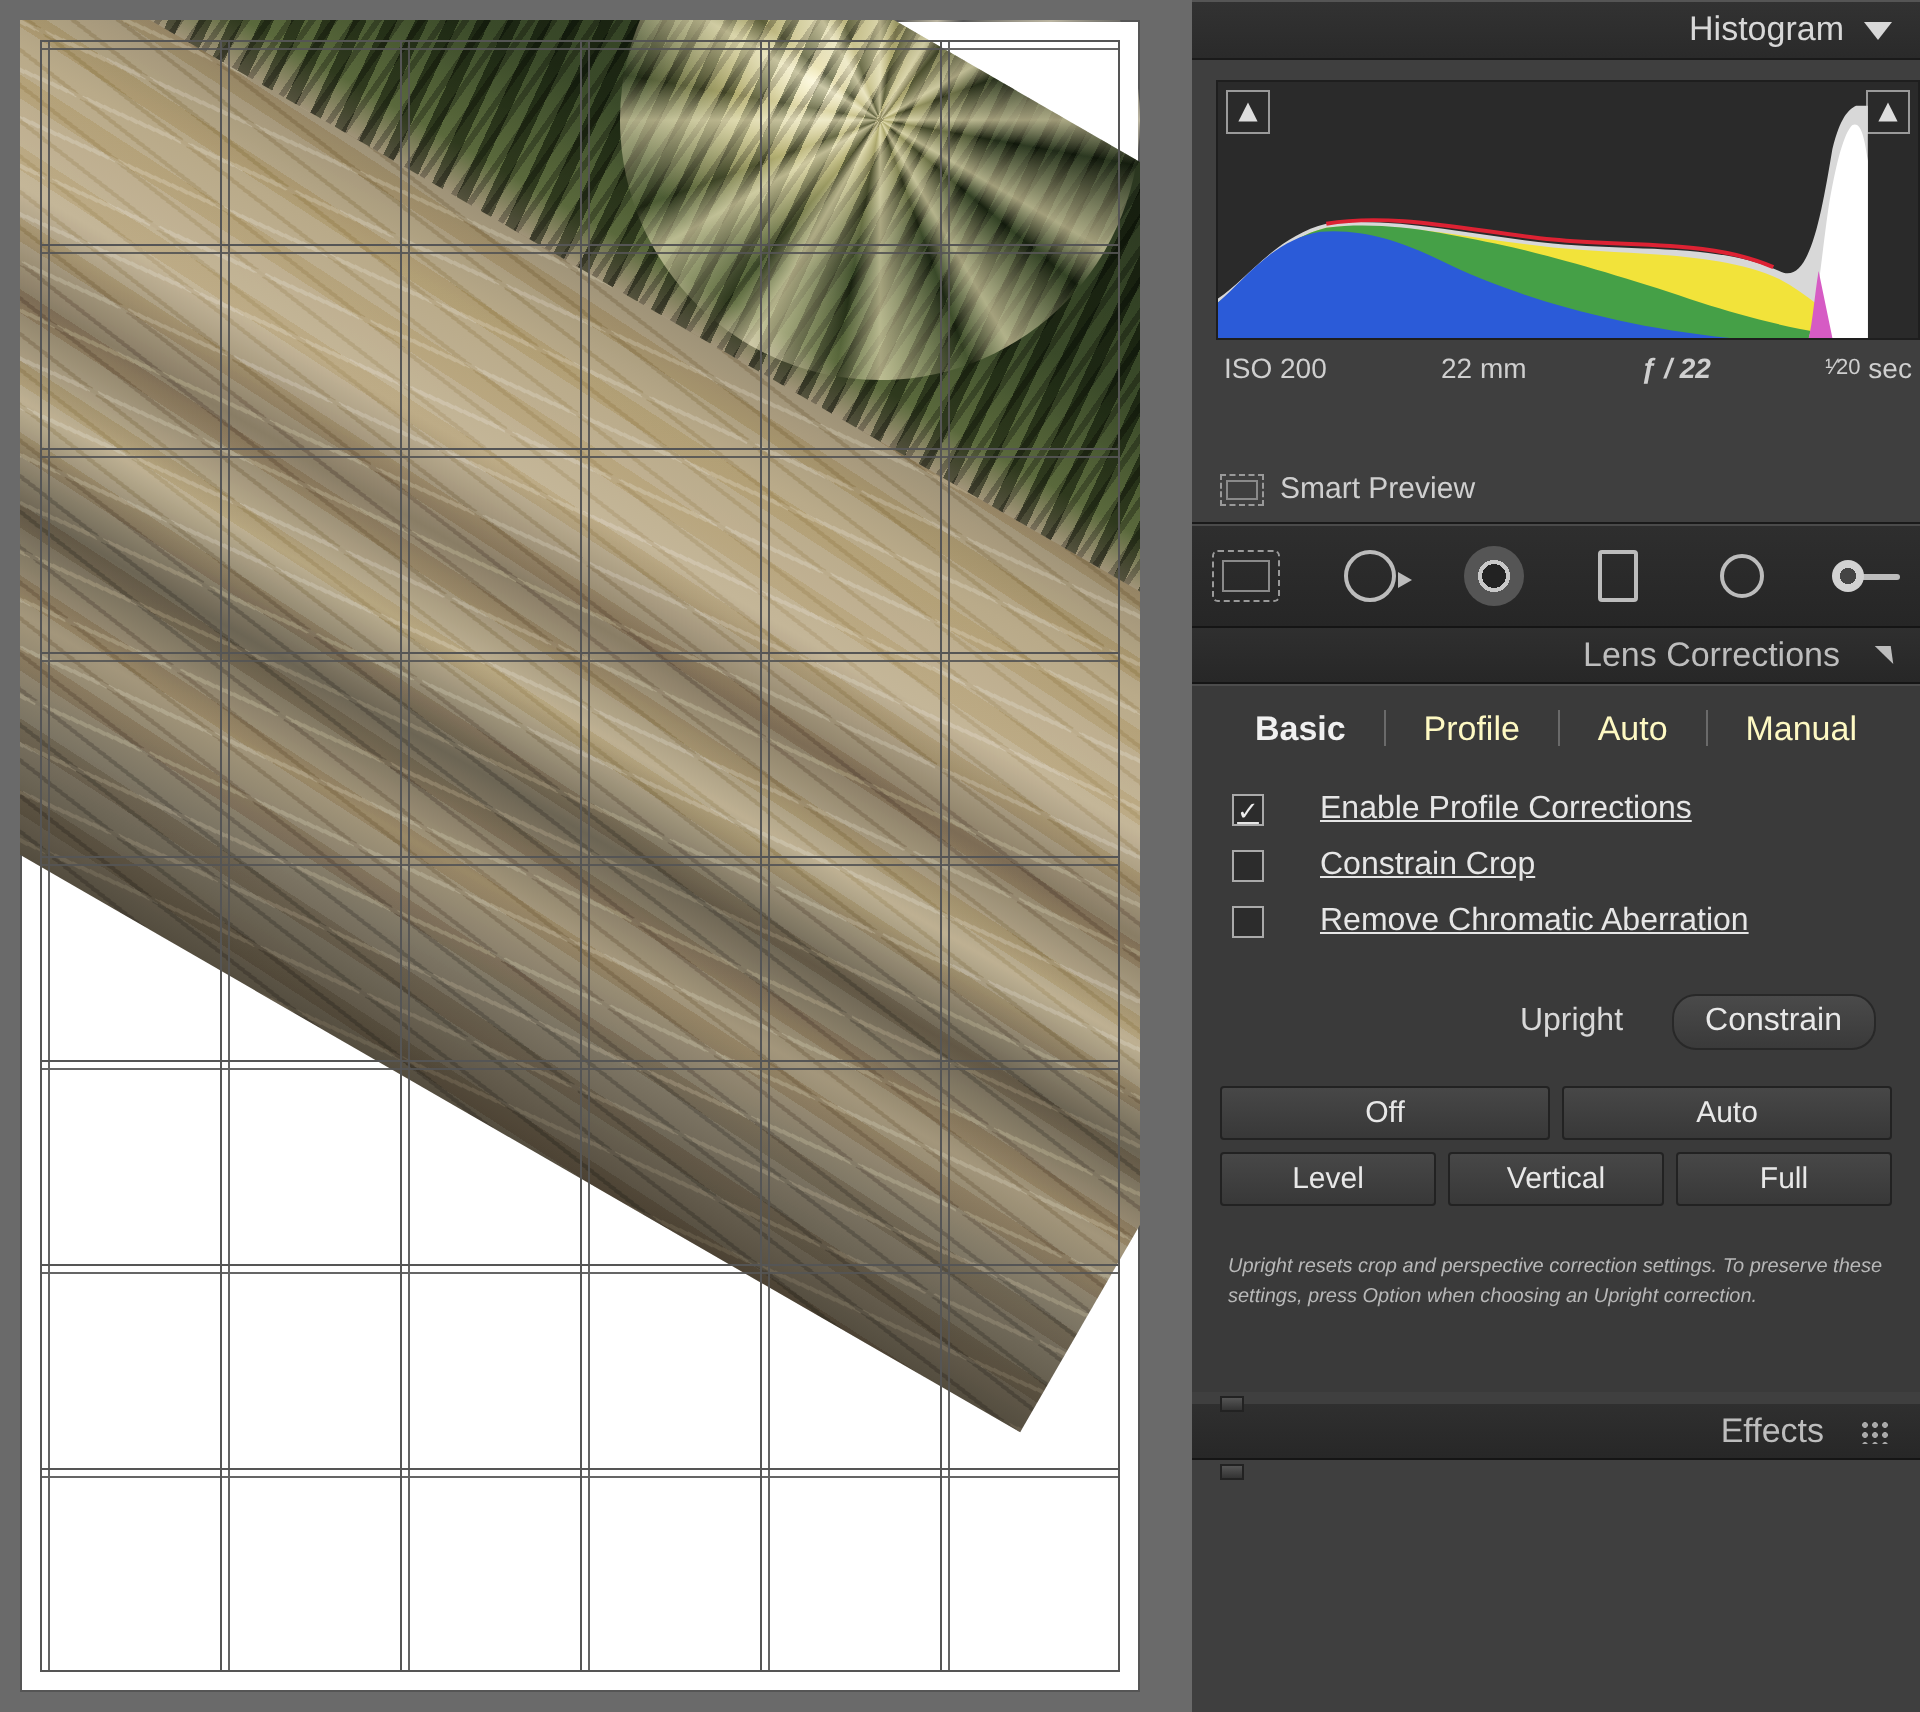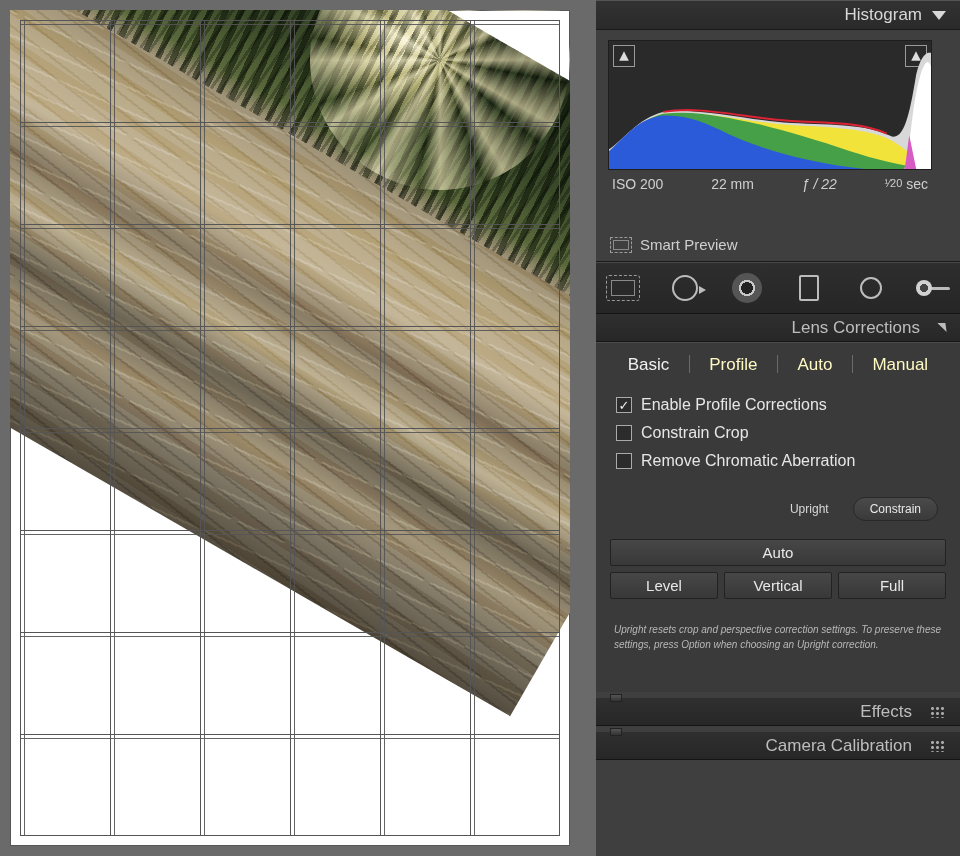--- a/index.html
+++ b/index.html
@@ -80,21 +80,21 @@
     box-shadow: inset 4px 4px 0 -3px #555, inset -4px -4px 0 -3px #555;
     opacity:.9;
   }
 
   
   .side { flex:1; height:856px; background:#3f3f3f; display:flex; flex-direction:column; font-size:15px; }
   .section-head { height:30px; background:linear-gradient(#323232,#2a2a2a); border-top:1px solid #555; border-bottom:1px solid #1a1a1a; display:flex; align-items:center; justify-content:flex-end; padding:0 14px; gap:10px; color:#d8d8d8; font-size:17px;}
   .tri-down { width:0; height:0; border-left:7px solid transparent; border-right:7px solid transparent; border-top:9px solid #d8d8d8;}
   .dots { width:16px; height:12px; background:
       radial-gradient(circle, #c8c8c8 1.3px, transparent 1.6px) 0 0/5px 5px; opacity:.8;}
-  .histogram-box { padding:10px 28px 6px 12px; border-bottom:1px solid #1a1a1a;}
+  .histogram-box { padding:10px 0 6px 12px; border-bottom:1px solid #1a1a1a;}
   .hist-frame { border:1px solid #1e1e1e; background:#2a2a2a; height:130px; position:relative; overflow:hidden;}
   .clip { position:absolute; top:4px; width:22px; height:22px; border:1px solid #9a9a9a; background:#2a2a2a; display:flex; align-items:center; justify-content:center;}
   .clip-l{ left:4px;} .clip-r{ right:4px;}
   .clip svg{ width:12px; height:12px;}
   .hist-svg{ position:absolute; left:0; right:0; bottom:0; height:100%;}
   .meta-row{ display:flex; justify-content:space-between; font-size:14px; color:#cfcfcf; padding:6px 4px 2px 4px; font-style:italic;}
   .meta-row span{ font-style:normal;}
   .frac{ font-size:11px; position:relative; top:-2px;}
   .smart-row{ display:flex; align-items:center; gap:8px; padding:6px 2px 2px 2px; color:#cfcfcf;margin-top:36px;}
   .sp-icon{ width:22px; height:16px; border:1px dashed #9a9a9a; position:relative;}
@@ -112,27 +112,27 @@
   .slider-ico{ width:46px; height:18px; position:relative;}
   .slider-ico::before{content:"";position:absolute;left:10px;right:0;top:8px;height:3px;background:#bcbcbc;border-radius:2px;}
   .slider-ico::after{content:"";position:absolute;left:0;top:1px;width:16px;height:16px;border-radius:50%;background:radial-gradient(circle,#444 0 4px,#d2d2d2 4px 8px);}
 
   .panel-title-row{ height:28px; display:flex; align-items:center; justify-content:flex-end; padding:0 14px; gap:18px; background:linear-gradient(#2f2f2f,#272727); border-bottom:1px solid #151515; color:#bdbdbd; font-size:17px;}
   .half-tri{ width:0;height:0;border-left:8px solid transparent;border-right:0 solid transparent;border-top:9px solid #bdbdbd; transform:skewX(8deg);}   
 
   .lens-body{ background:#3a3a3a; padding:0 14px; flex:0 0 auto; border-top:1px solid #4c4c4c;}
   .tabs{ display:flex; justify-content:space-around; padding:12px 4px;}
   .tab{ color:#fef9c3; font-size:17px; padding:0 8px; cursor:pointer;}
-  .tab.active{ color:#f0f0f0; font-weight:400;}
+  .tab.active{ color:#f0f0f0; font-weight:700;}
   .tab-sep{ width:1px; height:18px; background:#6a6a6a;}
   .checks{ padding:4px 6px 10px 6px;}
-  .chk{ display:flex; align-items:center; gap:9px; padding:5px 0; color:#e6e6e6; font-size:16px;}
+  .chk{ display:flex; align-items:center; gap:28px; padding:5px 0; color:#e6e6e6; font-size:16px;text-decoration:underline;}
   .box{ width:16px;height:16px;border:1px solid #aaa; background:#2c2c2c; display:flex; align-items:center; justify-content:center;}
   .box.checked::after{content:"✓"; font-size:13px; color:#eee; line-height:1;}
-  .up-row{ display:flex; align-items:center; justify-content:flex-end; gap:24px; padding:12px 8px 18px 8px; color:#d8d8d8; font-size:12px;}
+  .up-row{ display:flex; align-items:center; justify-content:flex-end; gap:24px; padding:12px 8px 18px 8px; color:#d8d8d8; font-size:16px;}
   .pill{ background:linear-gradient(#4a4a4a,#3a3a3a); border:1px solid #282828; border-radius:12px; padding:4px 16px; color:#e8e8e8; cursor:pointer;}
   .btnrow{ display:flex; gap:6px; margin-bottom:6px;}
   .btn{ flex:1; text-align:center; padding:4px 0; background:linear-gradient(#474747,#383838); border:1px solid #222; color:#e8e8e8; font-size:15px; cursor:pointer; border-radius:2px;}
   .btnrow.three .btn{ flex:1;}
   .hint{ color:#b8b8b8; font-size:10px; font-style:italic; line-height:1.45; padding:18px 4px 40px 4px;}
 
   .mini-slider{ height:6px; position:relative; margin:0 14px;}
   .mini-slider::before{content:"";position:absolute;left:0;top:2px;width:10px;height:6px;background:linear-gradient(#555,#333);border:1px solid #222;}
 
 </style>
@@ -174,21 +174,21 @@
           <path d="M0,130 L0,112 C14,102 30,80 55,74 C88,70 120,78 150,84 C175,90 210,100 245,112 C270,120 300,128 330,130 Z" fill="#45a047"></path>
           <path d="M0,130 L0,112 C14,100 28,80 52,76 C78,74 100,84 120,94 C150,108 200,124 260,130 L330,130 Z" fill="#2b5bd8"></path>
           <path d="M55,72 C90,66 130,76 170,80 C210,84 250,80 282,94" fill="none" stroke="#d23" stroke-width="2"></path>
           <path d="M300,130 C304,118 306,92 310,64 C314,40 318,26 322,22 C326,20 328,26 330,40 L330,130 Z" fill="#fff"></path>
           <path d="M300,130 C302,122 303,108 305,96 L312,130 Z" fill="#d65bc4"></path>
         </svg>
       </div>
       <div class="meta-row">
         <span>ISO 200</span>
         <span>22 mm</span>
-        <span style="font-style:italic;">ƒ / 22</span>
+        <span style="font-style:italic;font-weight:bold;">ƒ / 22</span>
         <span>
           <span class="frac">¹⁄</span><span class="frac">20</span><span> sec</span>
         </span>
       </div>
       <div class="smart-row">
         <span class="sp-icon"></span>
         <span>Smart Preview</span>
       </div>
     </div>
 
@@ -241,37 +241,34 @@
           <span>Remove Chromatic Aberration</span>
         </label>
       </div>
 
       <div class="up-row">
         <span>Upright</span>
         <span class="pill">Constrain</span>
       </div>
 
       <div class="btnrow">
+        <div class="btn">Off</div>
         <div class="btn">Auto</div>
       </div>
       <div class="btnrow three">
         <div class="btn">Level</div>
         <div class="btn">Vertical</div>
         <div class="btn">Full</div>
       </div>
 
       <div class="hint">Upright resets crop and perspective correction settings. To preserve these settings, press Option when choosing an Upright correction.</div>
     </div>
 
     <div class="mini-slider"></div>
     <div class="panel-title-row">
       <span>Effects</span>
       <span class="dots"></span>
     </div>
 
     <div class="mini-slider"></div>
-    <div class="panel-title-row">
-      <span>Camera Calibration</span>
-      <span class="dots"></span>
-    </div>
 
   </div>
 </div>
 
 </body></html>

